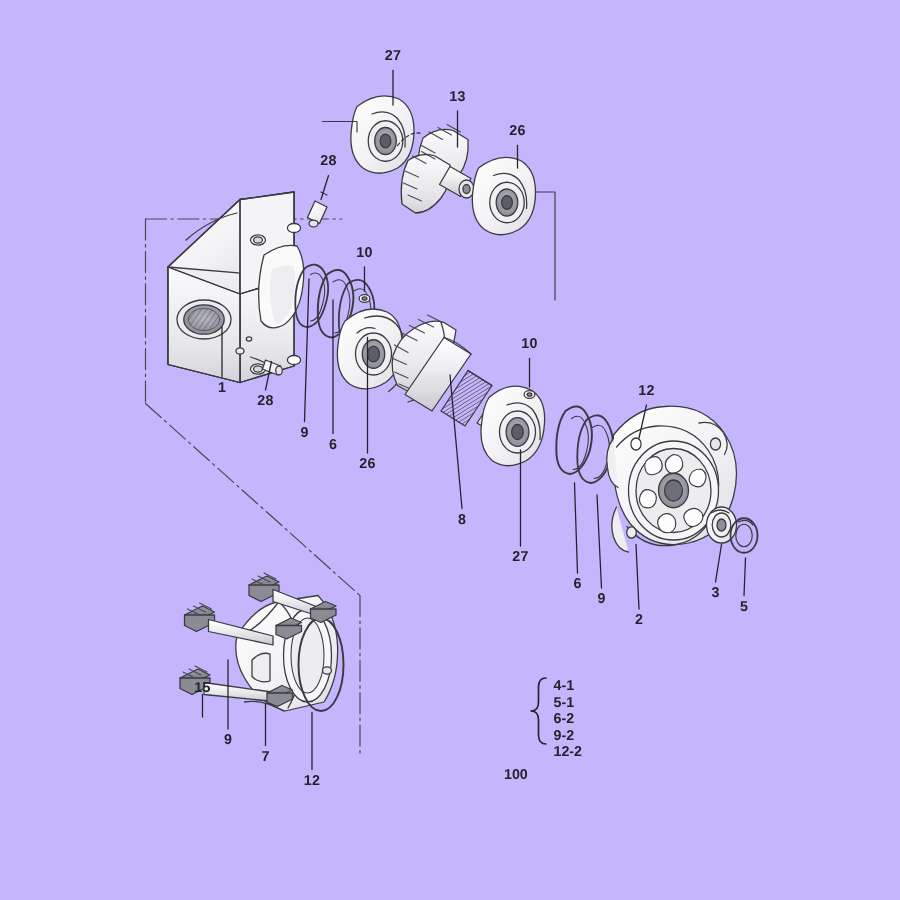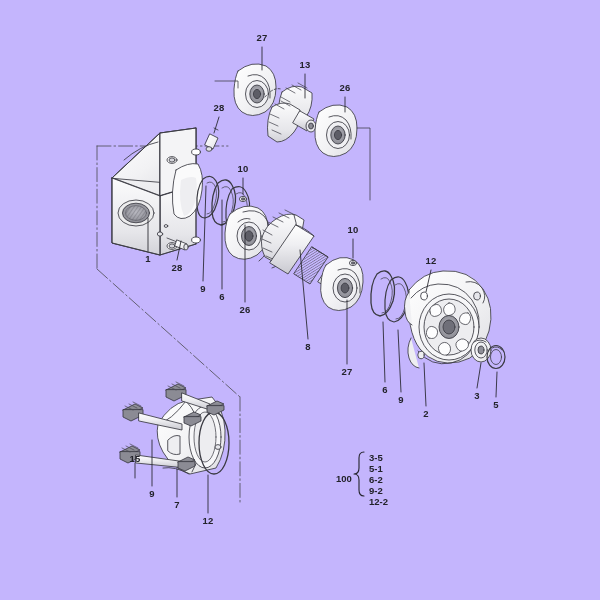--- a/index.html
+++ b/index.html
@@ -18,21 +18,21 @@
     font-weight:700;
     color:#23232b;
     letter-spacing:.2px;
     white-space:nowrap;
     line-height:1;
     -webkit-user-select:none;user-select:none;
   }
   .lbl.c{transform:translateX(-50%);}
   .legend-num{
     position:absolute;font-size:9.5px;font-weight:700;color:#23232b;
-    font-family:"Liberation Sans", sans-serif;white-space:nowrap;
+    font-family:"Liberation Sans", sans-serif;white-space:nowrap;margin-top:38px;
   }
   .legend-item{
     position:absolute;font-size:9.5px;font-weight:700;color:#23232b;
     font-family:"Liberation Sans", sans-serif;white-space:nowrap;
   }
 </style>
 </head>
 <body>
 
 <div id="sheet">
@@ -394,20 +394,20 @@
       <div class="lbl c" style="left: 477px; top: 391px;">3</div>
       <div class="lbl c" style="left: 496px; top: 400px;">5</div>
       <div class="lbl c" style="left: 135px; top: 454px;">15</div>
       <div class="lbl c" style="left: 152px; top: 489px;">9</div>
       <div class="lbl c" style="left: 177px; top: 500px;">7</div>
       <div class="lbl c" style="left: 208px; top: 516px;">12</div>
     </div>
 
   <div id="legend-layer">
       <div class="legend-num" style="left: 336px; top: 473px;">100</div>
-      <div class="legend-item" style="left: 369px; top: 452px;">3-5</div>
+      <div class="legend-item" style="left: 369px; top: 452px;">4-1</div>
       <div class="legend-item" style="left: 369px; top: 463px;">5-1</div>
       <div class="legend-item" style="left: 369px; top: 474px;">6-2</div>
       <div class="legend-item" style="left: 369px; top: 485px;">9-2</div>
       <div class="legend-item" style="left: 369px; top: 496px; text-align: right;">12-2</div>
     </div>
 
 </div>
 
 </body></html>

